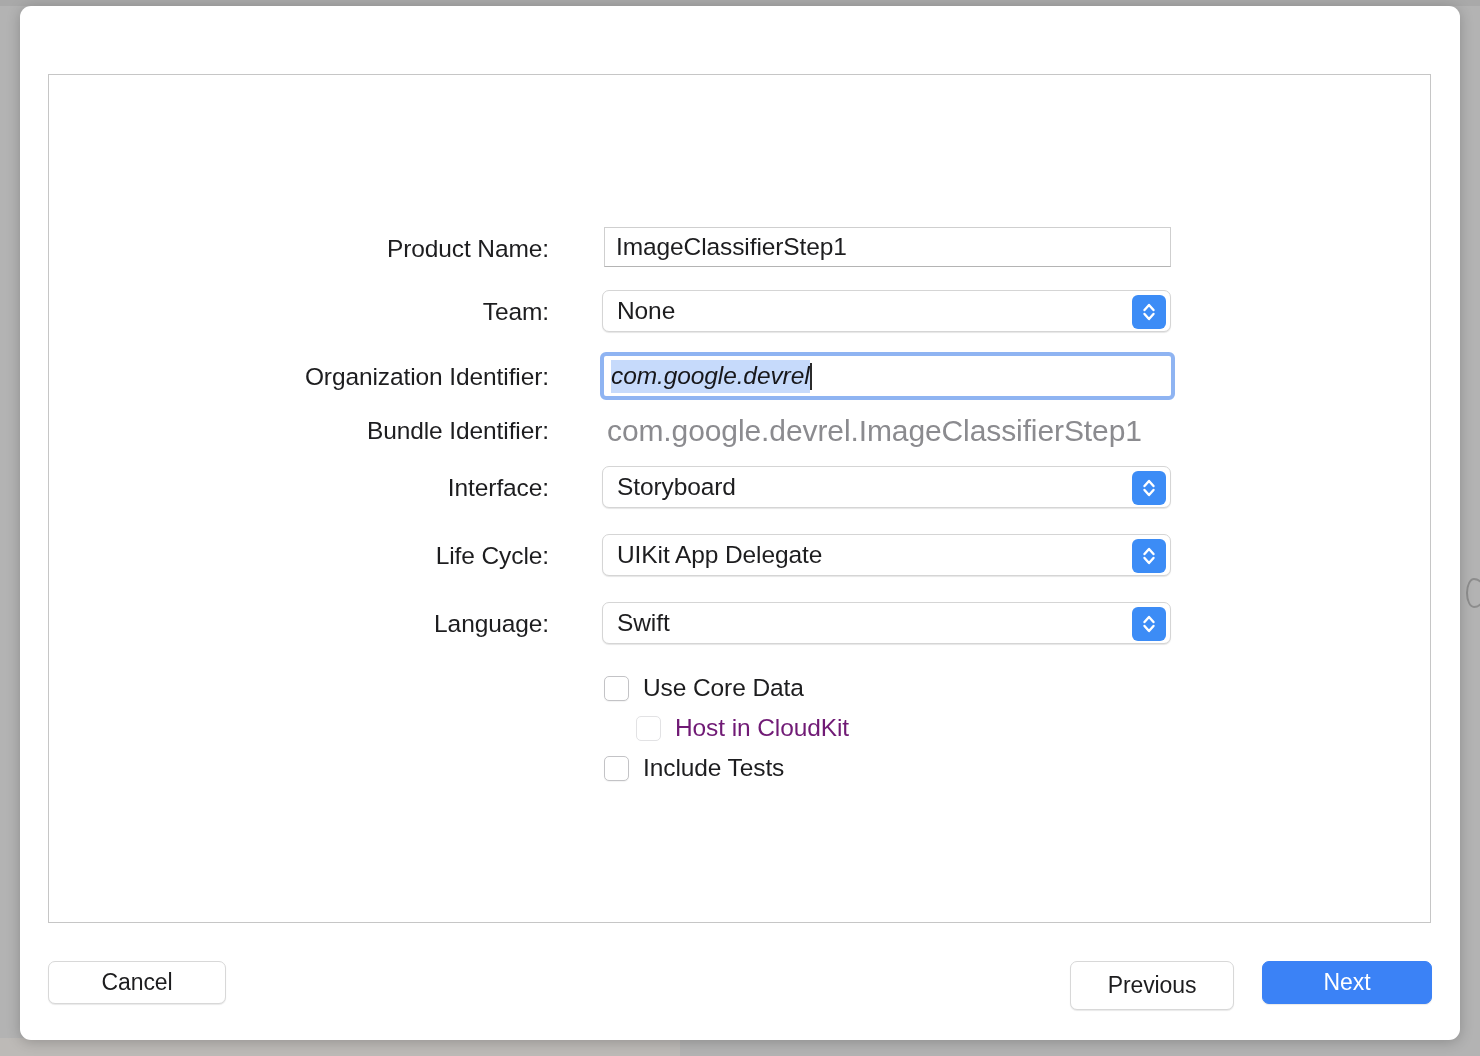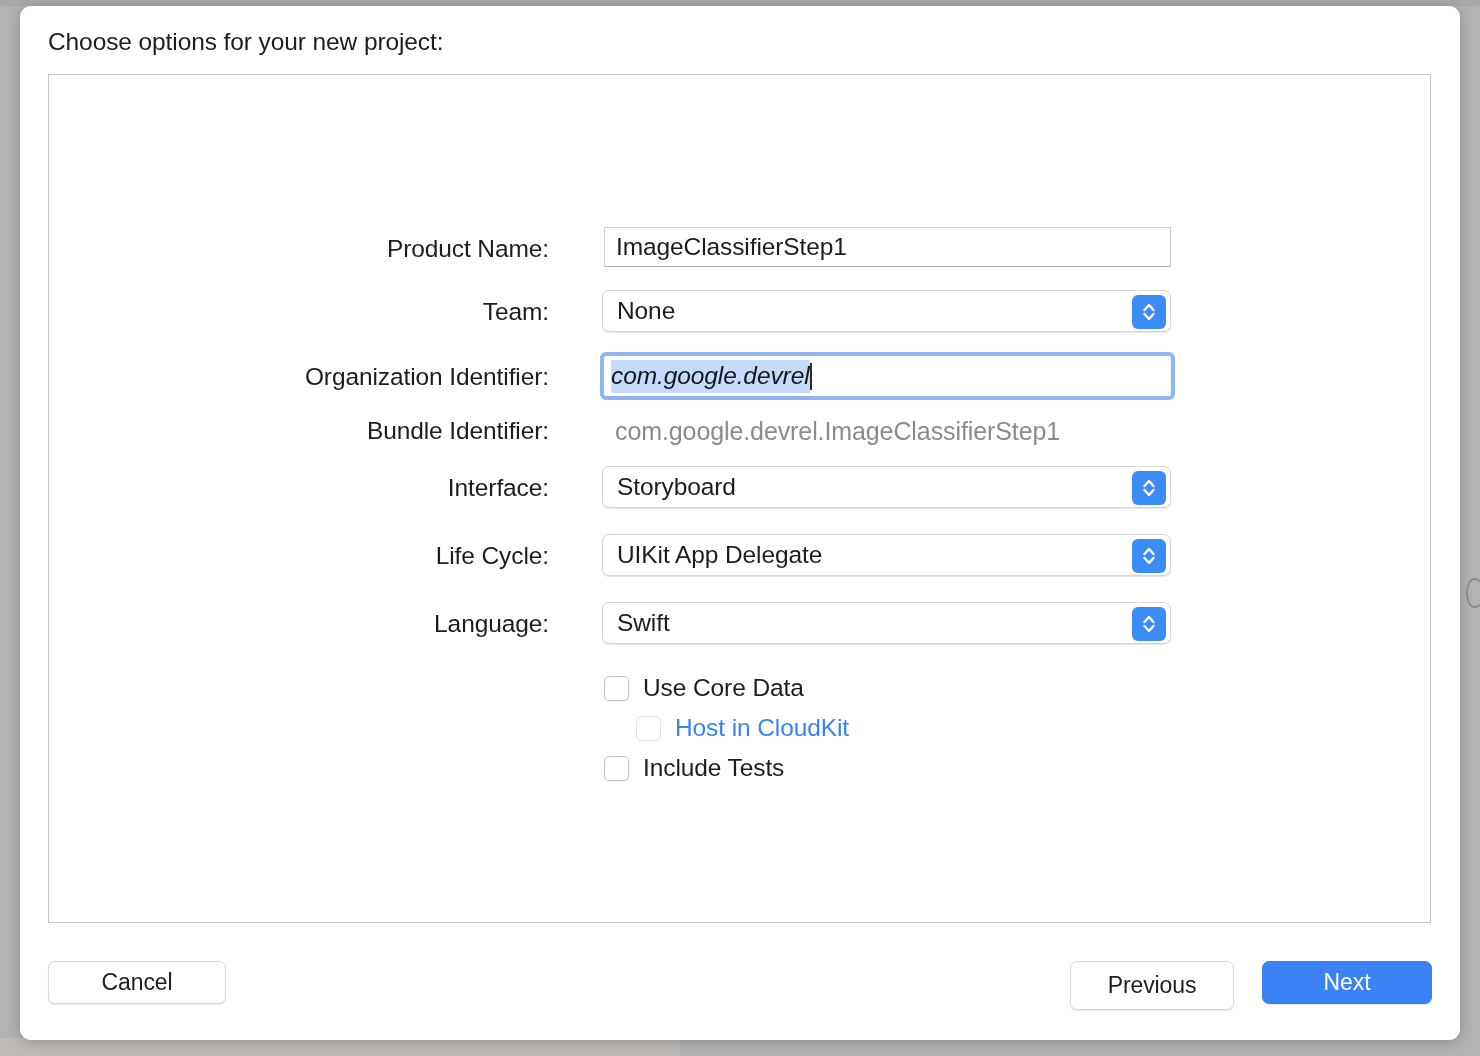--- a/index.html
+++ b/index.html
@@ -145,26 +145,25 @@
     width: 2px;
     height: 27px;
     background: #2b2b2b;
     margin-left: 0px;
   }
 
   
   .static-value {
     position: absolute;
     left: 558px;
-    font-size: 25px;
+    font-size: 30px;
     color: #8b8b8f;
     white-space: nowrap;
     letter-spacing: -0.1px;
     line-height: 30px;
-    margin-left: 8px;
   }
 
   
   .popup-button {
     position: absolute;
     left: 553px;
     width: 569px;
     height: 42px;
     box-sizing: border-box;
     border: 1px solid #d5d5d5;
@@ -215,21 +214,21 @@
     border-color: #e2e2e4;
     box-shadow: none;
   }
   .checkbox-label {
     font-size: 24.5px;
     color: #1d1d1f;
     margin-left: 14px;
     letter-spacing: -0.1px;
     white-space: nowrap;
   }
-  .checkbox-label.disabled { color: #3b82f6; }
+  .checkbox-label.disabled { color: #701a75; }
 
   
   .btn {
     position: absolute;
     box-sizing: border-box;
     display: flex;
     align-items: center;
     justify-content: center;
     font-size: 23px;
     letter-spacing: -0.1px;
@@ -256,21 +255,20 @@
 <body>
 
 <div id="backdrop">
   <div id="backdrop-topstrip"></div>
   <div id="backdrop-lower"></div>
   <div id="backdrop-glyph"></div>
 </div>
 
 <div id="dialog">
 
-  <div id="dialog-title">Choose options for your new project:</div>
 
   <div id="options-panel">
 
     <div class="form-row" style="top:159px;">
       <div class="row-label" style="top:0px;">Product Name:</div>
       <input class="text-field" style="top: -7px;" readonly="" value="ImageClassifierStep1">
     </div>
 
     <div class="form-row" style="top:222px;">
       <div class="row-label" style="top:0px;">Team:</div>

